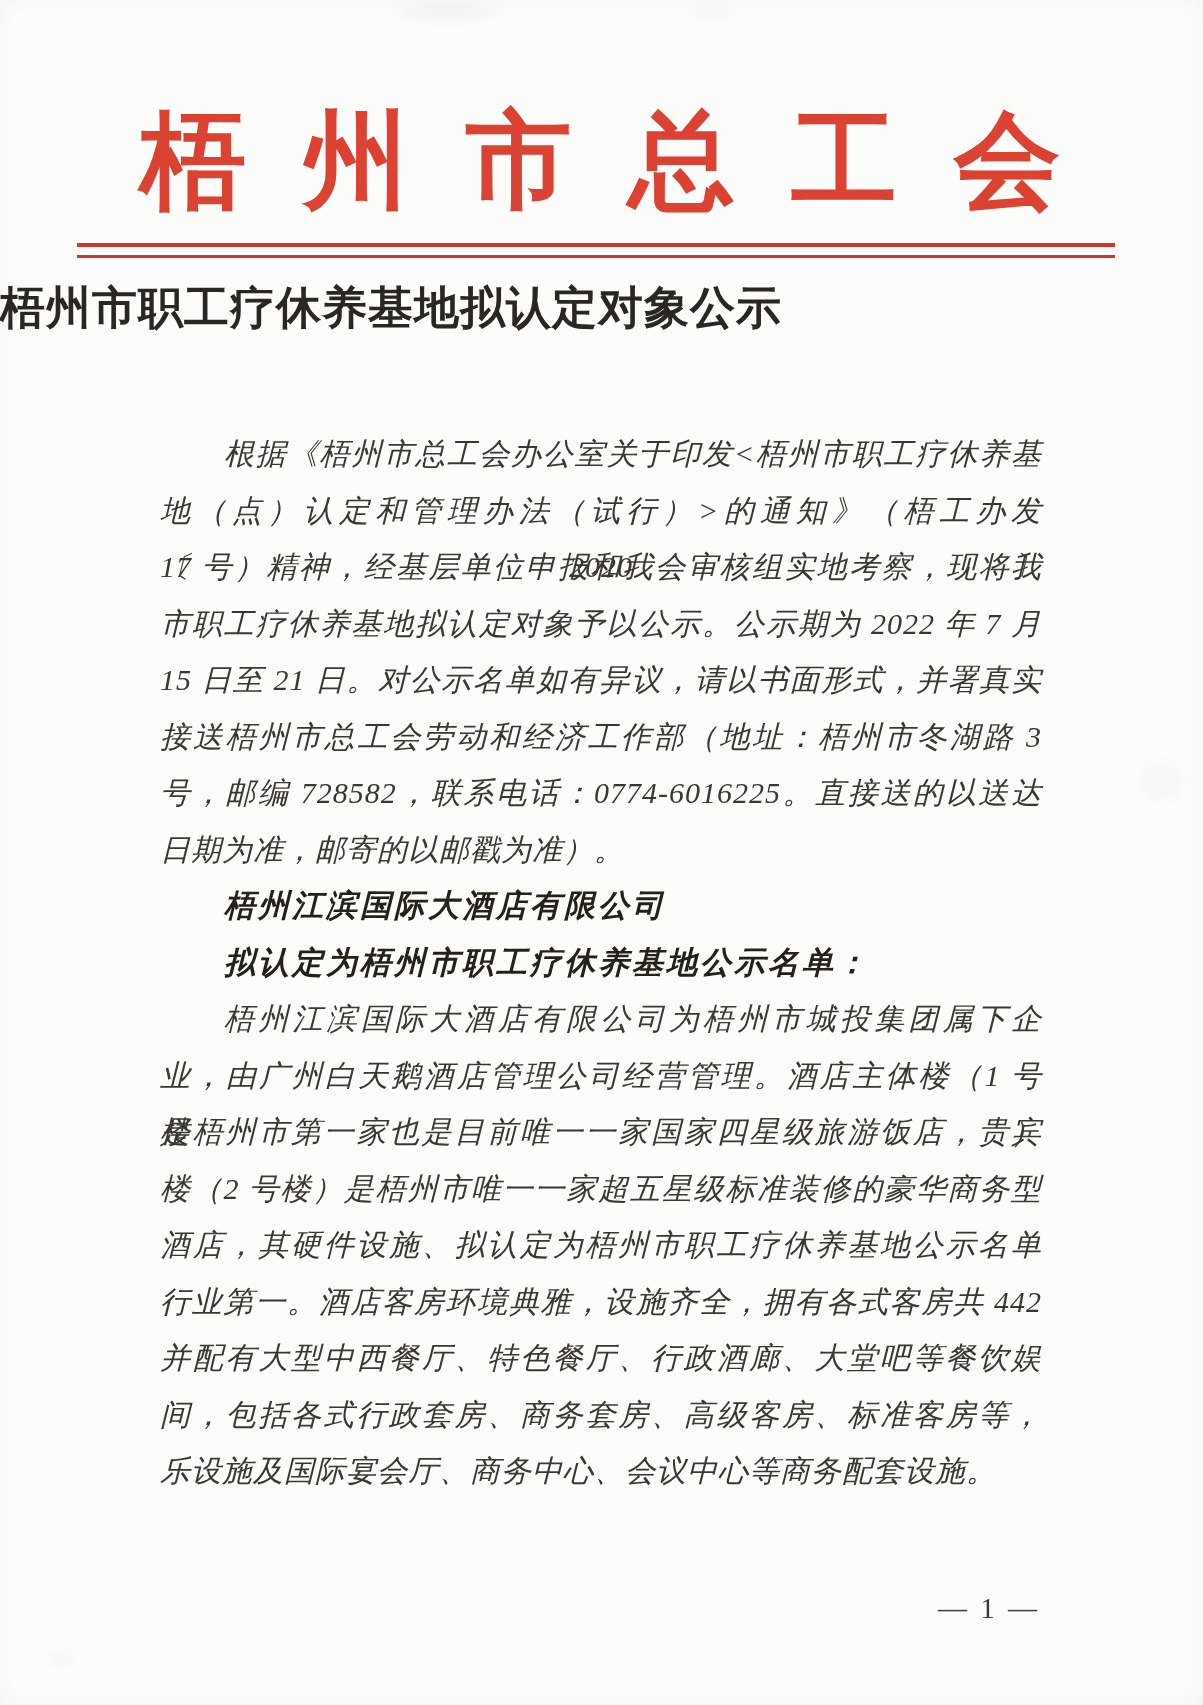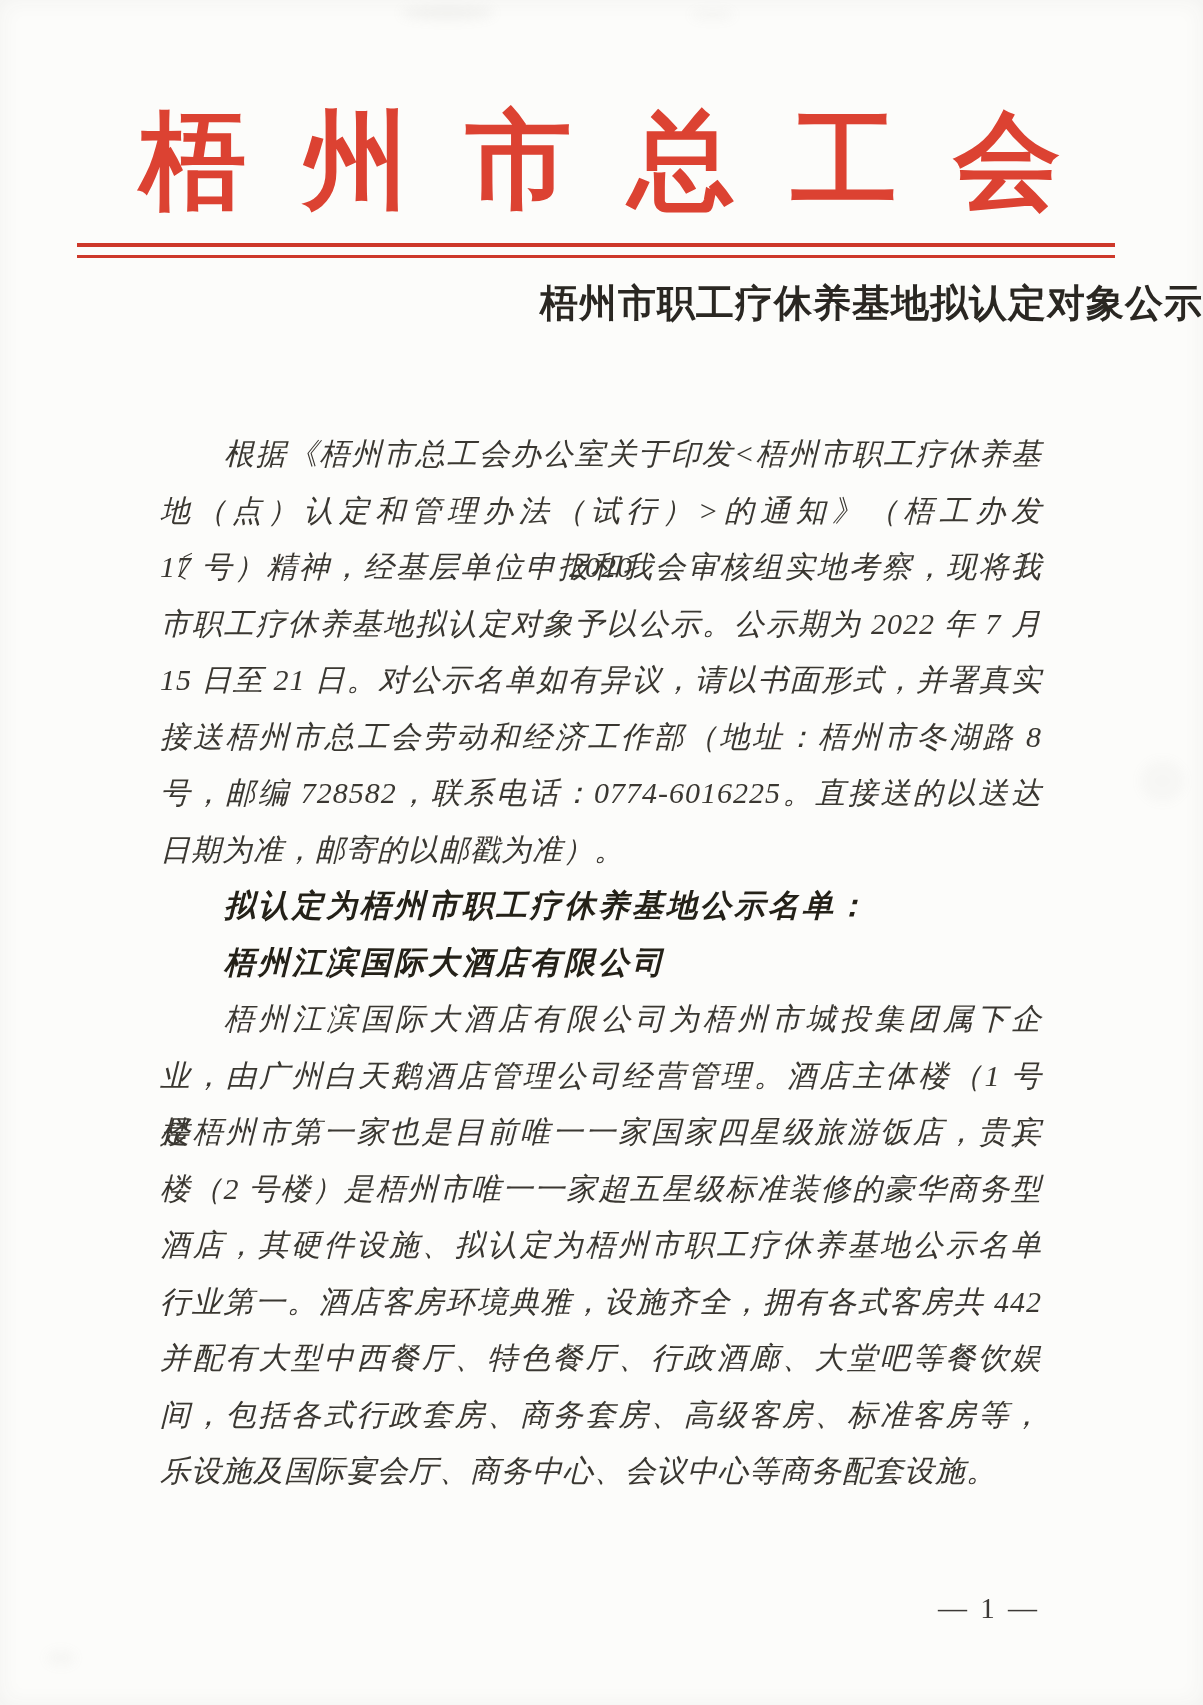--- a/index.html
+++ b/index.html
@@ -54,22 +54,22 @@
   .rule { position: absolute; left: 77px; width: 1038px; background: var(--red-rule); }
   .rule.top    { top: 243px; height: 4px; }
   .rule.bottom { top: 255px; height: 3px; }
 
   
   .doc-title {
     position: absolute;
     left: 0;
     top: 278px;
     width: 100%;
-    text-align: right;
-    font-size: 38px;
+    text-align: left;
+    font-size: 45px;
     font-weight: bold;
     letter-spacing: 1px;
     color: #2a2722;
   }
 
   
   .body-text {
     position: absolute;
     left: 160px;
     top: 426px;
@@ -129,25 +129,25 @@
   <div class="rule bottom"></div>
 
   <div class="doc-title">梧州市职工疗休养基地拟认定对象公示</div>
 
   <div class="body-text">
       <div class="bline indent">根据《梧州市总工会办公室关于印发&lt;梧州市职工疗休养基</div>
       <div class="bline">地（点）认定和管理办法（试行）&gt;的通知》（梧工办发〔2020〕</div>
       <div class="bline">17 号）精神，经基层单位申报和我会审核组实地考察，现将我</div>
       <div class="bline">市职工疗休养基地拟认定对象予以公示。公示期为 2022 年 7 月</div>
       <div class="bline">15 日至 21 日。对公示名单如有异议，请以书面形式，并署真实</div>
-      <div class="bline">接送梧州市总工会劳动和经济工作部（地址：梧州市冬湖路 8</div>
+      <div class="bline">接送梧州市总工会劳动和经济工作部（地址：梧州市冬湖路 3</div>
       <div class="bline">号，邮编 728582，联系电话：0774-6016225。直接送的以送达</div>
       <div class="bline end">日期为准，邮寄的以邮戳为准）。</div>
+      <div class="bline indent bold end">梧州江滨国际大酒店有限公司</div>
       <div class="bline indent bold end">拟认定为梧州市职工疗休养基地公示名单：</div>
-      <div class="bline indent bold end">梧州江滨国际大酒店有限公司</div>
       <div class="bline indent">梧州江滨国际大酒店有限公司为梧州市城投集团属下企</div>
       <div class="bline">业，由广州白天鹅酒店管理公司经营管理。酒店主体楼（1 号楼）</div>
       <div class="bline">是梧州市第一家也是目前唯一一家国家四星级旅游饭店，贵宾</div>
       <div class="bline">楼（2 号楼）是梧州市唯一一家超五星级标准装修的豪华商务型</div>
       <div class="bline">酒店，其硬件设施、拟认定为梧州市职工疗休养基地公示名单</div>
       <div class="bline">行业第一。酒店客房环境典雅，设施齐全，拥有各式客房共 442</div>
       <div class="bline">并配有大型中西餐厅、特色餐厅、行政酒廊、大堂吧等餐饮娱</div>
       <div class="bline">间，包括各式行政套房、商务套房、高级客房、标准客房等，</div>
       <div class="bline end">乐设施及国际宴会厅、商务中心、会议中心等商务配套设施。</div>
     </div>

